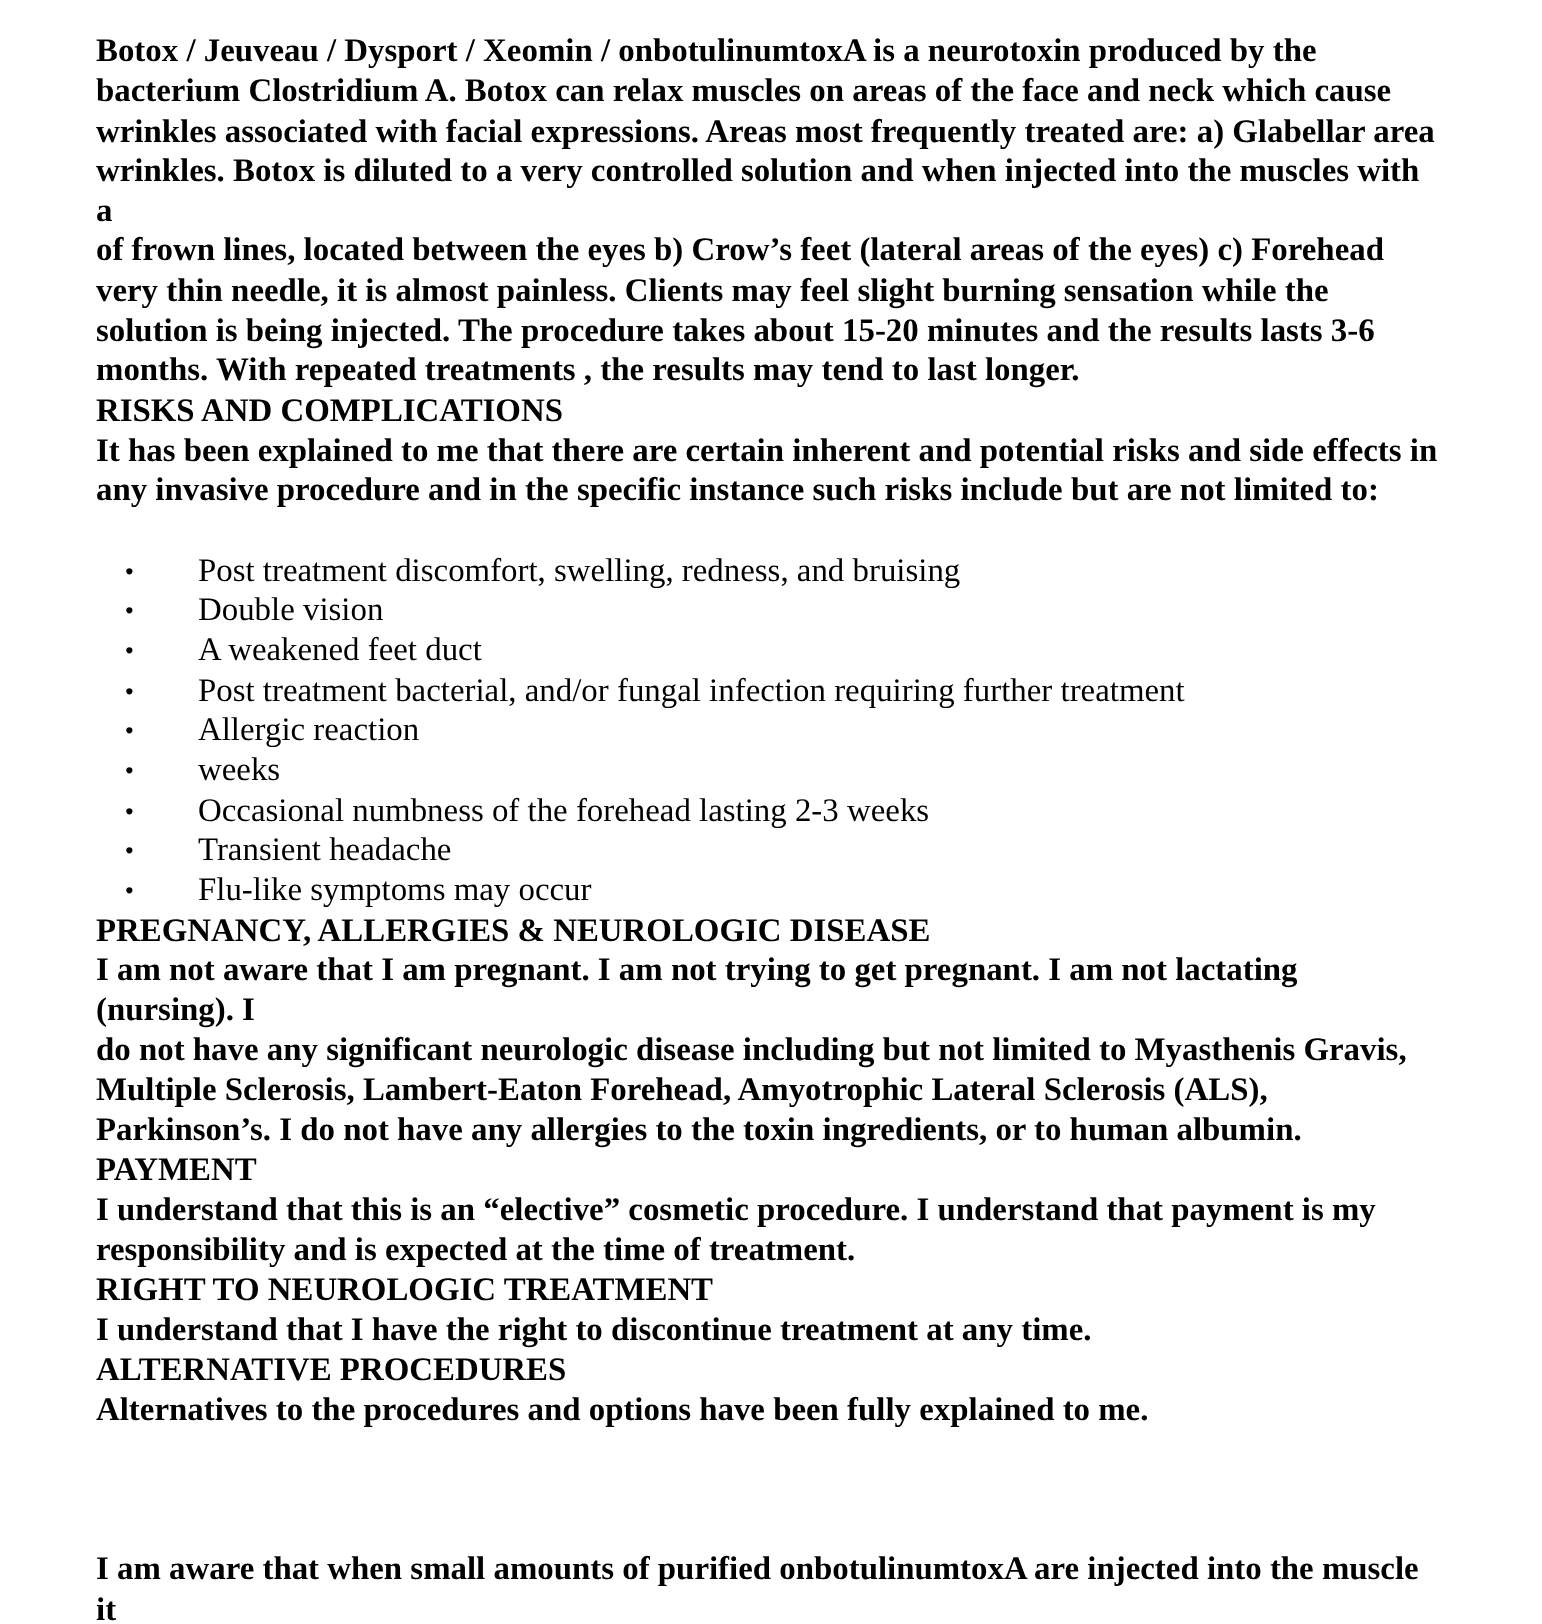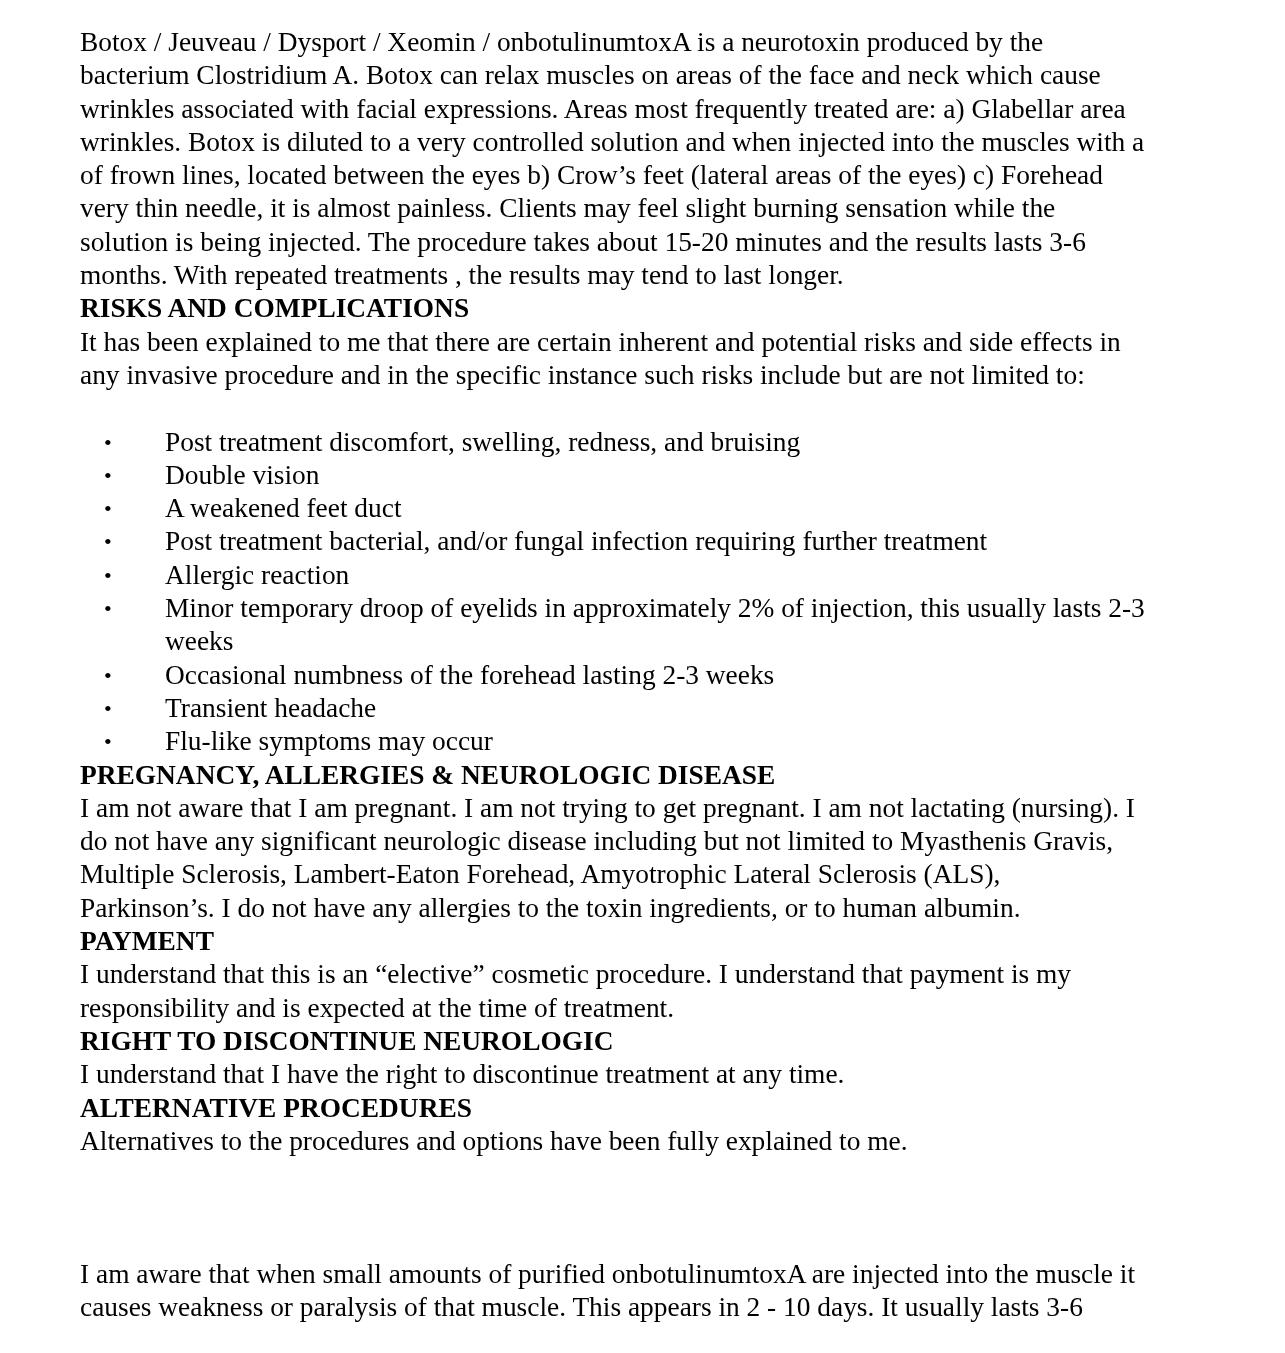--- a/index.html
+++ b/index.html
@@ -18,20 +18,21 @@
       line-height: 33.3px;
     }
     .doc {
       position: absolute;
       left: 80px;
       top: 26px;
       width: 1120px;
     }
     p {
       margin: 0;
+      font-weight: bold;
     }
     .heading {
       font-weight: bold;
       margin: 0;
     }
     .spacer-33 { height: 33.3px; }
     .spacer-big { height: 99.9px; }
     ul.risks {
       list-style: none;
       margin: 0;
@@ -85,21 +86,20 @@
       <li>
         <span class="bullet">•</span>
         <span>Post treatment bacterial, and/or fungal infection requiring further treatment</span>
       </li>
       <li>
         <span class="bullet">•</span>
         <span>Allergic reaction</span>
       </li>
       <li>
         <span class="bullet">•</span>
-        <div>Minor temporary droop of eyelids in approximately 2% of injection, this usually lasts 2-3</div>
         <div>weeks</div>
       </li>
       <li>
         <span class="bullet">•</span>
         <span>Occasional numbness of the forehead lasting 2-3 weeks</span>
       </li>
       <li>
         <span class="bullet">•</span>
         <span>Transient headache</span>
       </li>
@@ -118,21 +118,21 @@
     <p>Parkinson’s. I do not have any allergies to the toxin ingredients, or to human albumin.</p>
   </div>
 
   <div>
     <p class="heading">PAYMENT</p>
     <p>I understand that this is an “elective” cosmetic procedure. I understand that payment is my</p>
     <p>responsibility and is expected at the time of treatment.</p>
   </div>
 
   <div>
-    <p class="heading">RIGHT TO DISCONTINUE NEUROLOGIC</p>
+    <p class="heading">RIGHT TO NEUROLOGIC TREATMENT</p>
     <p>I understand that I have the right to discontinue treatment at any time.</p>
   </div>
 
   <div>
     <p class="heading">ALTERNATIVE PROCEDURES</p>
     <p>Alternatives to the procedures and options have been fully explained to me.</p>
   </div>
 
   <div class="spacer-big"></div>
 

